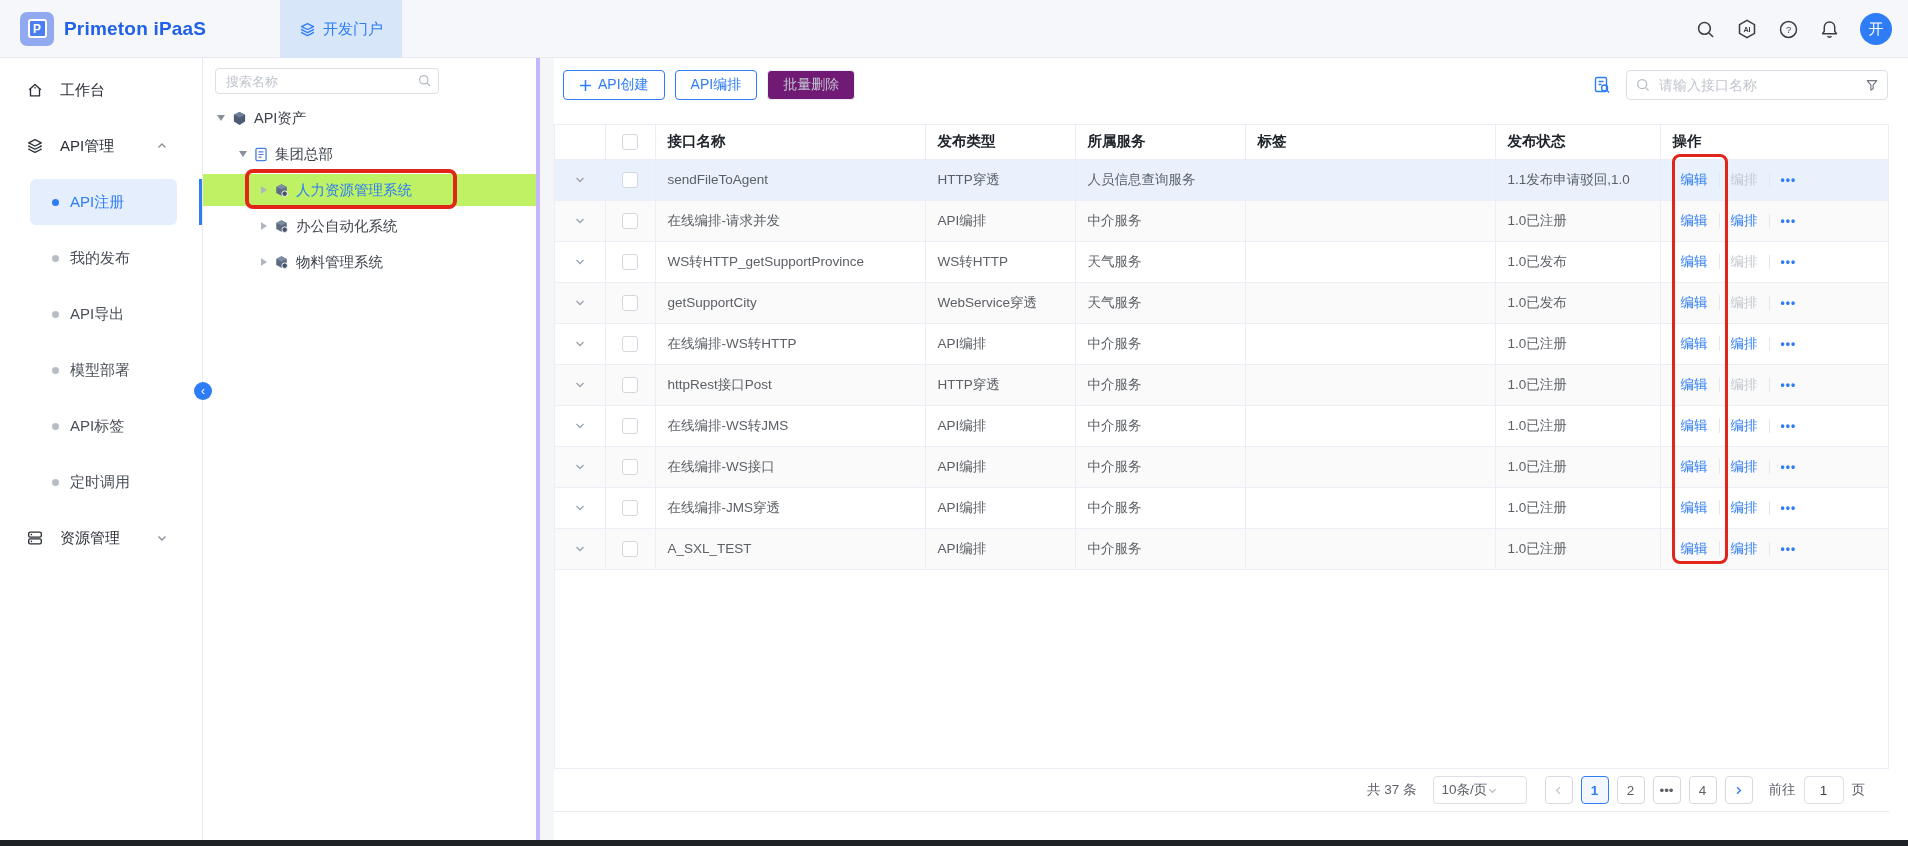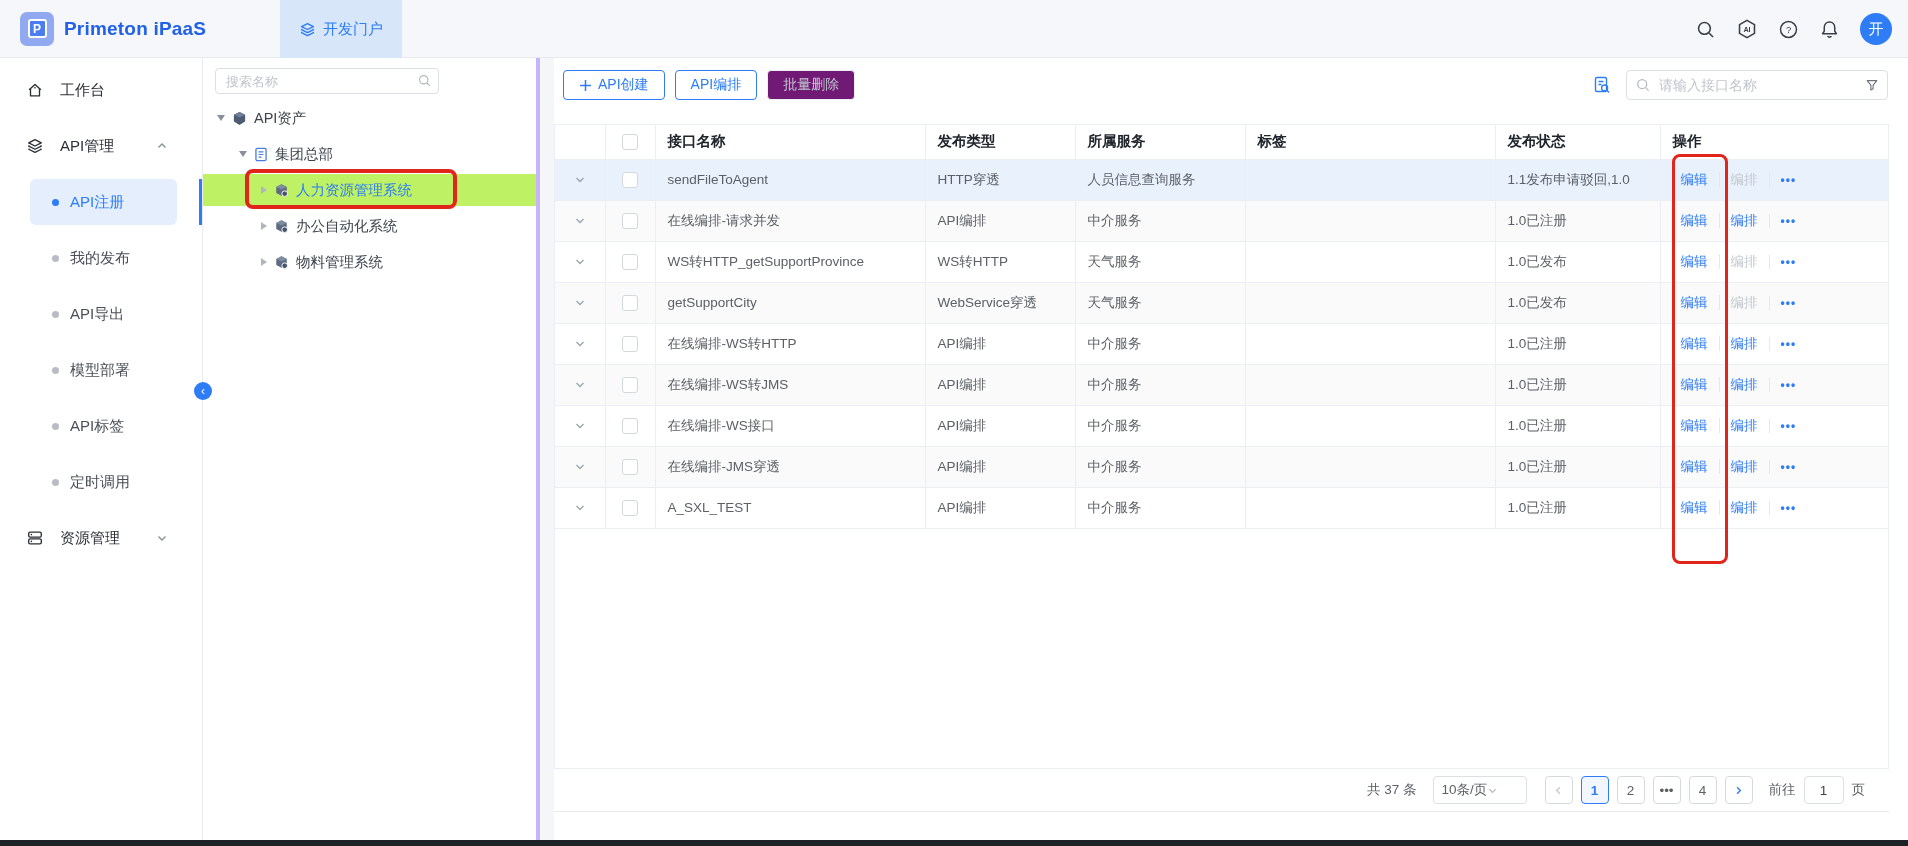--- a/index.html
+++ b/index.html
@@ -537,20 +537,36 @@
                 </svg>
               </span></td>
           <td class="c-chk"><span class="cb"></span></td>
           <td>在线编排-WS转HTTP</td>
           <td>API编排</td>
           <td>中介服务</td>
           <td></td>
           <td>1.0已注册</td>
           <td class="c-ops">
             <span class="op">编辑</span><span class="op">编排</span><span class="op more">•••</span>
+          </td>
+        </tr>
+        <tr>
+          <td class="c-exp"><span class="chev">
+                <svg width="12" height="12" viewBox="0 0 12 12" fill="none" stroke="currentColor" stroke-width="1.3">
+                  <path d="M2.5 4 6 7.5 9.5 4"></path>
+                </svg>
+              </span></td>
+          <td class="c-chk"><span class="cb"></span></td>
+          <td>httpRest接口Post</td>
+          <td>HTTP穿透</td>
+          <td>中介服务</td>
+          <td></td>
+          <td>1.0已注册</td>
+          <td class="c-ops">
+            <span class="op">编辑</span><span class="op dis">编排</span><span class="op more">•••</span>
           </td>
         </tr>
         <tr>
           <td class="c-exp"><span class="chev">
                 <svg width="12" height="12" viewBox="0 0 12 12" fill="none" stroke="currentColor" stroke-width="1.3">
                   <path d="M2.5 4 6 7.5 9.5 4"></path>
                 </svg>
               </span></td>
           <td class="c-chk"><span class="cb"></span></td>
           <td>在线编排-WS转JMS</td>

